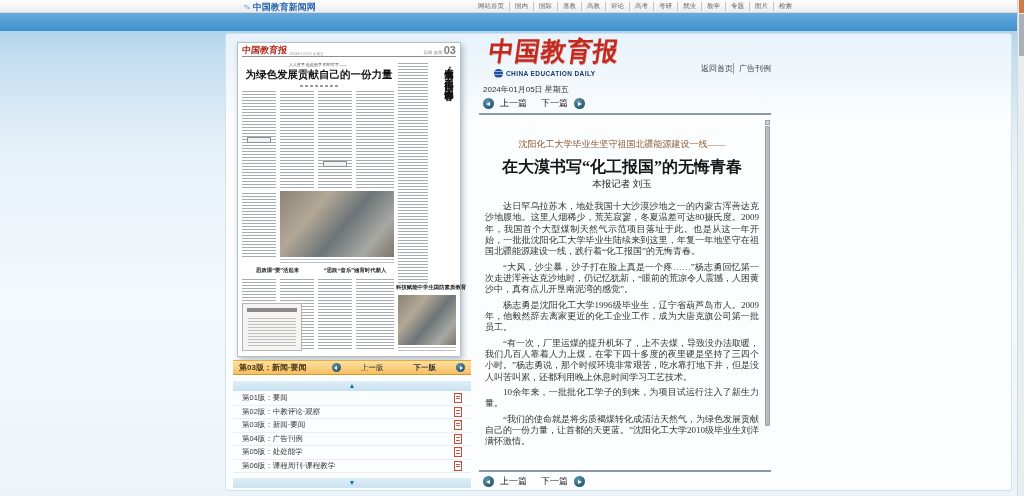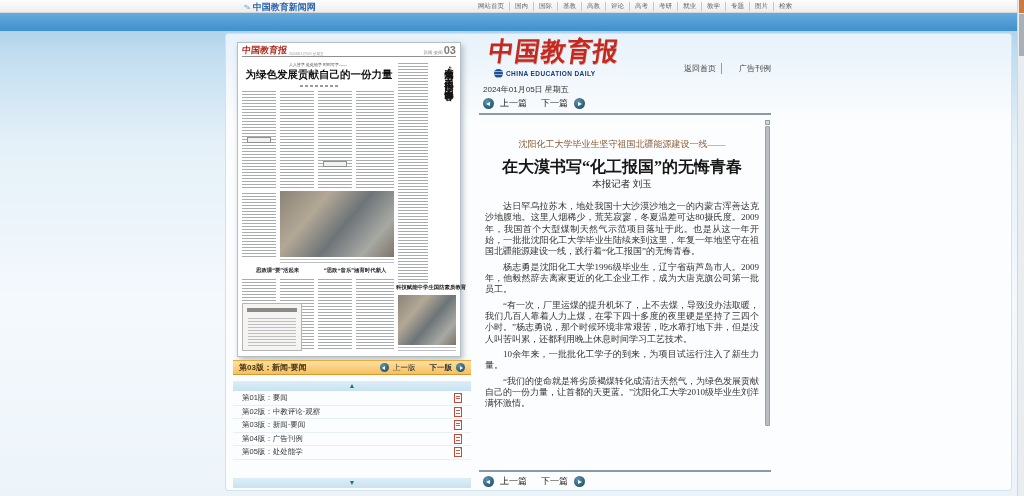--- a/index.html
+++ b/index.html
@@ -37,21 +37,21 @@
 .photo{position:absolute;background:linear-gradient(130deg,#8b8377 0%,#b3a896 30%,#6d7478 55%,#a7a9a3 80%,#7d7468 100%)}
 .vhead{position:absolute;left:196px;top:18px;width:20px;height:232px;writing-mode:vertical-rl;font-family:"Liberation Serif",serif;font-weight:bold;font-size:9px;line-height:10px;letter-spacing:1px;color:#141414}
 .shmini{position:absolute;white-space:nowrap;text-align:center;font-family:"Liberation Serif",serif;font-weight:bold;font-size:9px;color:#1c1c1c;transform:scale(.6);transform-origin:left top}
 .adbox{position:absolute;left:4px;top:260px;width:60px;height:48px;border:1px solid #b5b5b5;background:#f5f4f0;z-index:2}
 .adbox .tx{left:5px;right:5px;top:14px;height:28px;position:absolute}
 .adbox .ttl{position:absolute;left:4px;top:4px;width:50px;height:4px;background:#8a8a8a}
 
 
 .obar{position:absolute;left:7px;top:326px;width:238px;height:15px;background:linear-gradient(#fde1a2,#f6bf61);border-top:1px solid #eaa93c;border-bottom:1px solid #d8982e;display:flex;align-items:center;padding:0 6px;font-size:8px;font-weight:bold;color:#4c3510}
 .obar .lbl{flex:1}
-.obar .pg{display:flex;align-items:center;gap:4px;font-size:7.5px;color:#2e2e2e}
+.obar .pg{display:flex;align-items:center;gap:20px;font-size:7.5px;color:#2e2e2e}
 
 
 .circ{width:11px;height:11px;border-radius:50%;background:radial-gradient(circle at 35% 30%,#58razz,#14455f);background:radial-gradient(circle at 35% 30%,#5b92ac,#14455f);position:relative;display:inline-block;flex:none;cursor:pointer}
 .circ.sm{width:9px;height:9px}
 .circ::after{content:"";position:absolute;top:50%;transform:translateY(-50%);border-top:2.5px solid transparent;border-bottom:2.5px solid transparent}
 .circ.l::after{left:3px;border-right:4px solid #fff}
 .circ.r::after{left:4px;border-left:4px solid #fff}
 .circ.sm.l::after{left:2px;border-right:3.5px solid #fff}
 .circ.sm.r::after{left:3.5px;border-left:3.5px solid #fff}
 
@@ -66,21 +66,21 @@
 
 
 .reader{position:absolute;left:253px;top:0;width:300px;height:458px}
 .cedlogo{position:absolute;left:10px;top:3px;font-family:"Liberation Serif",serif;font-weight:bold;font-size:25px;line-height:29px;color:#c5281c;transform:skewX(-8deg) scaleY(1.04);letter-spacing:1px;text-shadow:.6px .6px 0 rgba(160,30,20,.35)}
 .cedrow{position:absolute;left:15px;top:35px;display:flex;align-items:center;gap:3px}
 .globe{width:9px;height:9px;border-radius:50%;background:#1c4e9c;position:relative;overflow:hidden;flex:none}
 .globe::after{content:"";position:absolute;inset:0;background:repeating-linear-gradient(180deg,transparent 0 2px,rgba(255,255,255,.55) 2px 3px)}
 .ceden{font-size:6.5px;font-weight:bold;color:#17396f;letter-spacing:.4px}
 .rlinks{position:absolute;right:8px;top:29px;font-size:8px;color:#444;display:flex;white-space:nowrap}
 .rlinks span{cursor:pointer}
-.rlinks span+span{border-left:1px solid #9a9a9a;margin-left:5px;padding-left:17px}
+.rlinks span+span{border-left:1px solid #9a9a9a;padding-left:5px}
 .rdate{position:absolute;left:4px;top:50px;font-size:8px;color:#333}
 .anav{position:absolute;left:4px;display:flex;align-items:center;gap:6px;font-size:9px;color:#222}
 .anav.top{top:63px}.anav.bot{top:441px}
 .anav b{font-weight:normal;cursor:pointer}
 .hr{position:absolute;left:0;width:292px;height:2px;background:#8c9aa4}
 .hr.top{top:79px}.hr.bot{top:436px}
 .art{position:absolute;left:6px;top:88px;width:274px;height:348px;overflow:hidden;font-family:"Liberation Serif",serif}
 .akicker{text-align:center;font-size:9px;color:#8a5a33;margin-top:16px}
 .atitle{text-align:center;font-size:16px;font-weight:bold;color:#161616;margin-top:6px}
 .abyline{text-align:center;font-size:9.5px;color:#222;margin-bottom:10px}
@@ -190,20 +190,24 @@
         <span class="pdf"></span>
       </div>
     <div class="srow">
         <span>第04版：广告刊例</span>
         <span class="pdf"></span>
       </div>
     <div class="srow">
         <span>第05版：处处能学</span>
         <span class="pdf"></span>
       </div>
+    <div class="srow">
+        <span>第06版：课程周刊·课程教学</span>
+        <span class="pdf"></span>
+      </div>
   </div>
   <div class="strip down"><span>▼</span></div>
 
   <div class="reader">
     <div class="cedlogo">中国教育报</div>
     <div class="cedrow">
       <span class="globe"></span>
       <span class="ceden">CHINA EDUCATION DAILY</span>
     </div>
     <div class="rlinks">
@@ -219,20 +223,21 @@
       <span class="circ r"></span>
     </div>
     <div class="hr top"></div>
 
     <div class="art">
       <div class="akicker">沈阳化工大学毕业生坚守祖国北疆能源建设一线——</div>
       <div class="atitle">在大漠书写“化工报国”的无悔青春</div>
       <div class="abyline">本报记者 刘玉</div>
       <div class="apara">
         <p>达日罕乌拉苏木，地处我国十大沙漠沙地之一的内蒙古浑善达克沙地腹地。这里人烟稀少，荒芜寂寥，冬夏温差可达80摄氏度。2009年，我国首个大型煤制天然气示范项目落址于此。也是从这一年开始，一批批沈阳化工大学毕业生陆续来到这里，年复一年地坚守在祖国北疆能源建设一线，践行着“化工报国”的无悔青春。</p>
+        <p>“大风，沙尘暴，沙子打在脸上真是一个疼……”杨志勇回忆第一次走进浑善达克沙地时，仍记忆犹新，“眼前的荒凉令人震撼，人困黄沙中，真有点儿开垦南泥湾的感觉”。</p>
         <p>杨志勇是沈阳化工大学1996级毕业生，辽宁省葫芦岛市人。2009年，他毅然辞去离家更近的化工企业工作，成为大唐克旗公司第一批员工。</p>
         <p>“有一次，厂里运煤的提升机坏了，上不去煤，导致没办法取暖，我们几百人靠着人力上煤，在零下四十多度的夜里硬是坚持了三四个小时。”杨志勇说，那个时候环境非常艰苦，吃水靠打地下井，但是没人叫苦叫累，还都利用晚上休息时间学习工艺技术。</p>
         <p>10余年来，一批批化工学子的到来，为项目试运行注入了新生力量。</p>
         <p>“我们的使命就是将劣质褐煤转化成清洁天然气，为绿色发展贡献自己的一份力量，让首都的天更蓝。”沈阳化工大学2010级毕业生刘洋满怀激情。</p>
       </div>
     </div>
 
     <div class="vscroll">
       <div class="vtop"></div>
       <div class="vthumb"></div>

